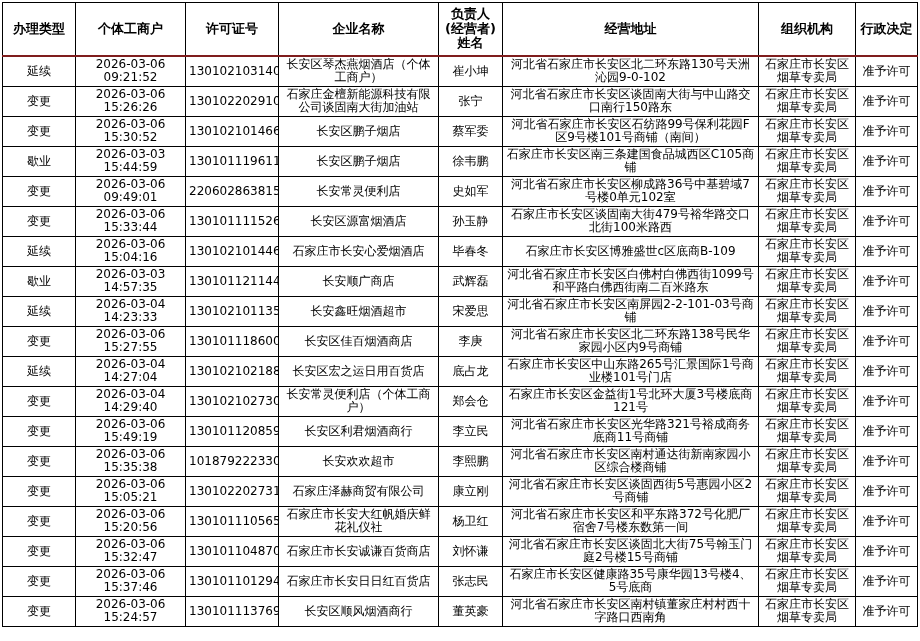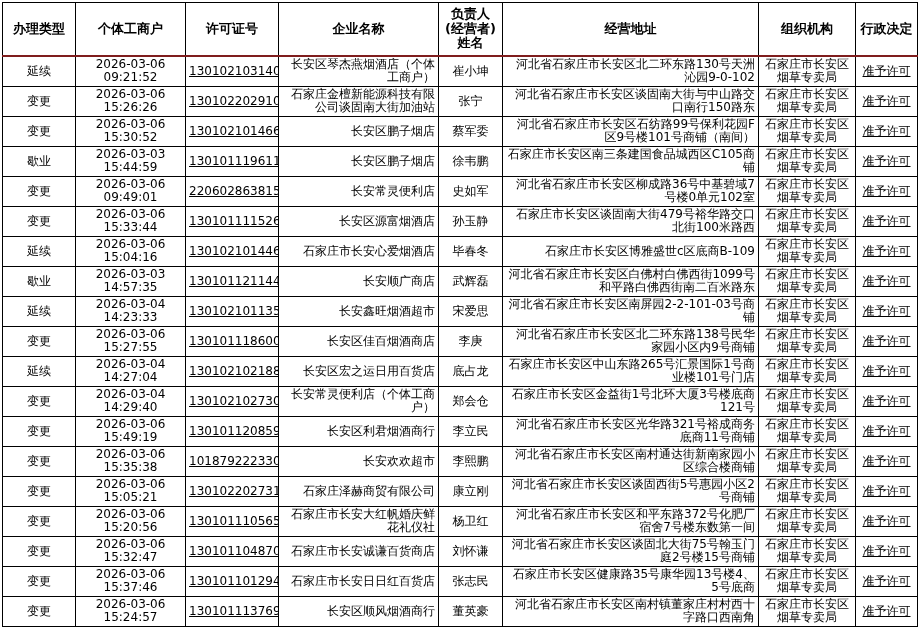--- a/index.html
+++ b/index.html
@@ -39,25 +39,25 @@
   }
   table.lic thead th.hdr-wrap {
     white-space: normal;
     word-break: break-all;
   }
   table.lic tbody tr { height: 30px; }
   td.c-type, td.c-date, td.c-license, td.c-person, td.c-org, td.c-decision {
     text-align: center;
   }
   td.c-company, td.c-address {
-    text-align: right;
+    text-align: center;
     word-break: break-all;
   }
   td.c-org { word-break: break-all; font-family: Liberation Serif, serif; }
-  td.c-license, td.c-decision { white-space: nowrap; text-decoration: underline; }
+  td.c-license, td.c-decision { white-space: nowrap; }
   
   col.w-type { width: 73px; }
   col.w-date { width: 110px; }
   col.w-license { width: 93px; }
   col.w-company { width: 160px; }
   col.w-person { width: 64px; }
   col.w-address { width: 256px; }
   col.w-org { width: 97px; }
   col.w-decision { width: 62px; }
 </style>

